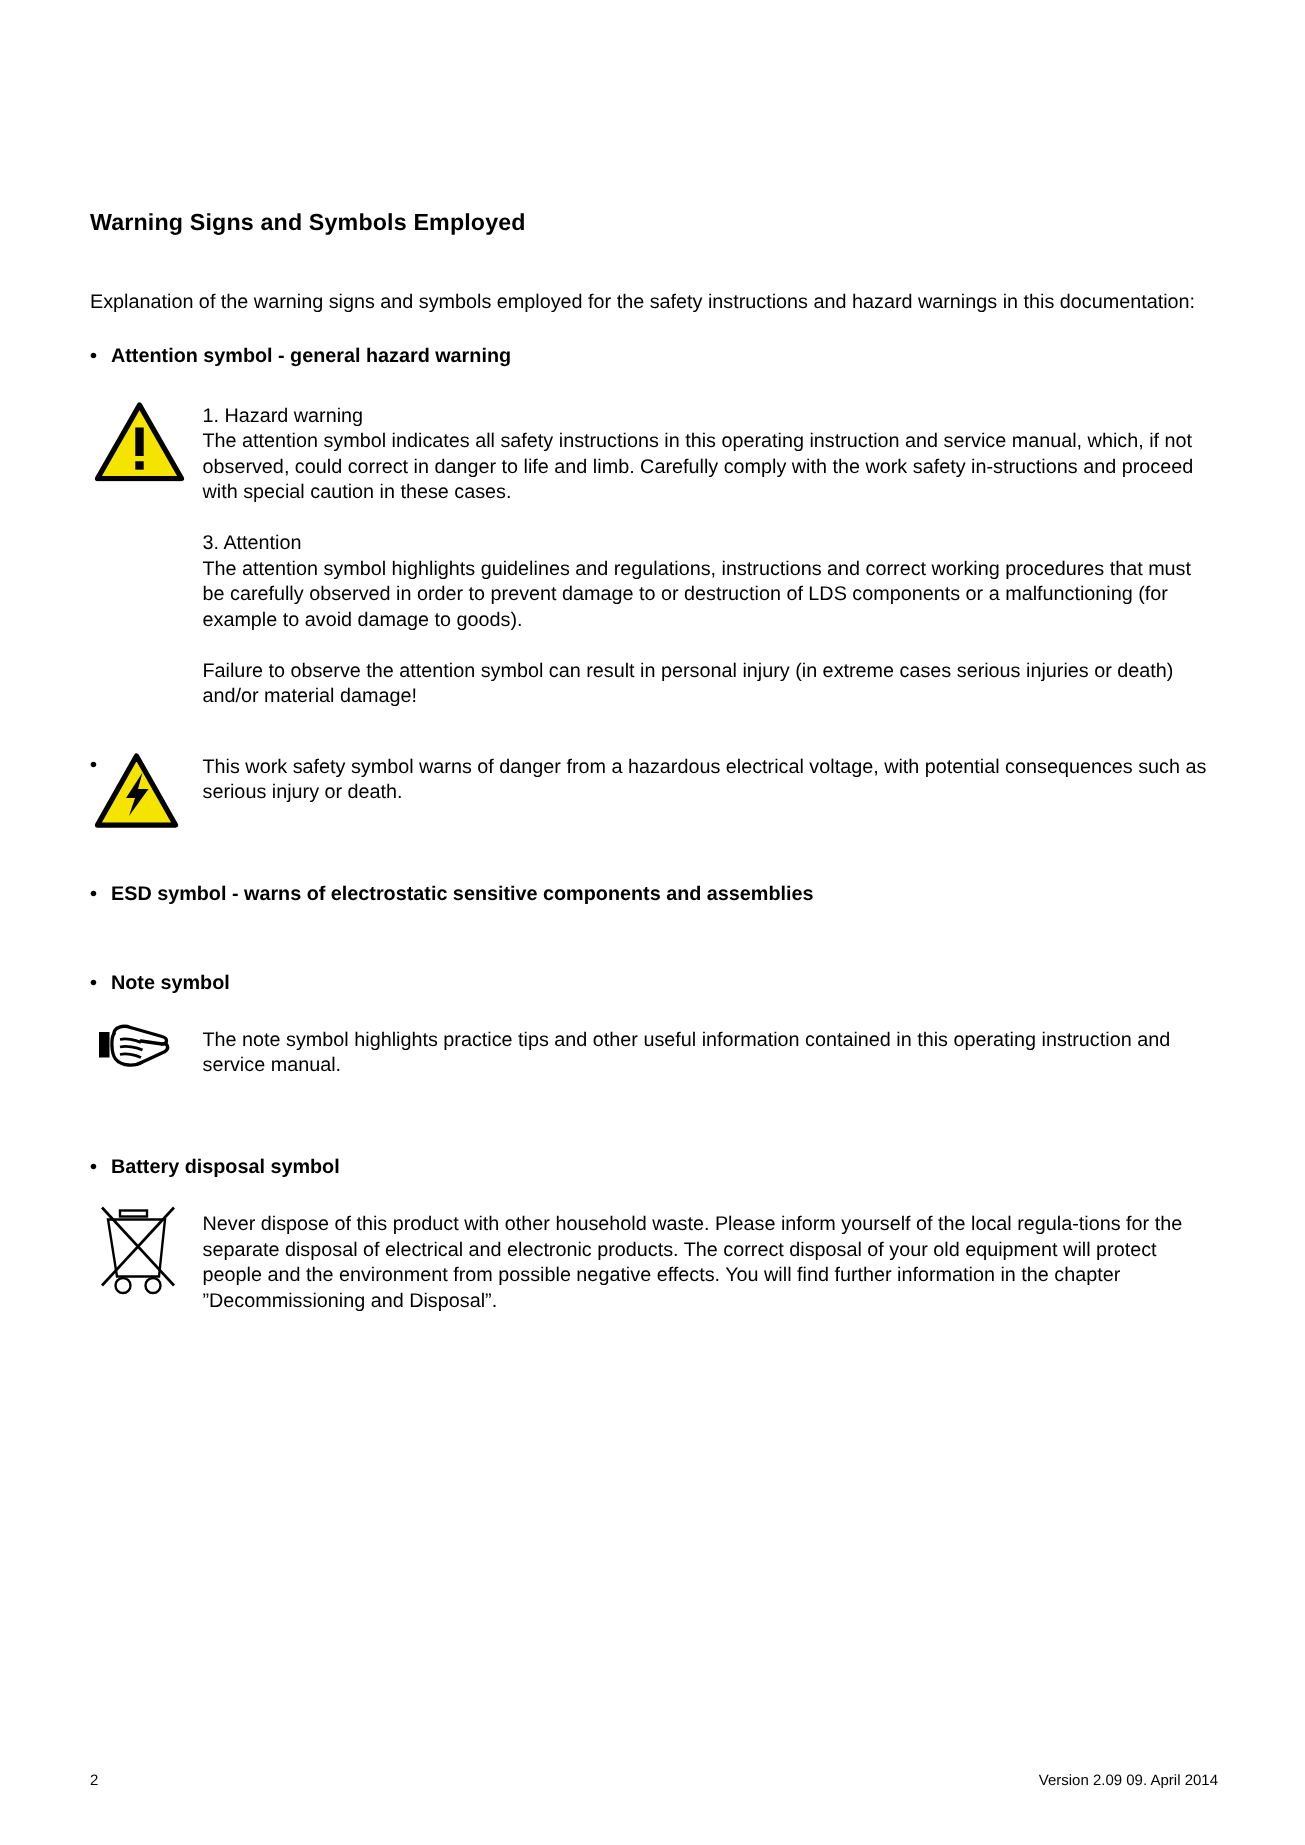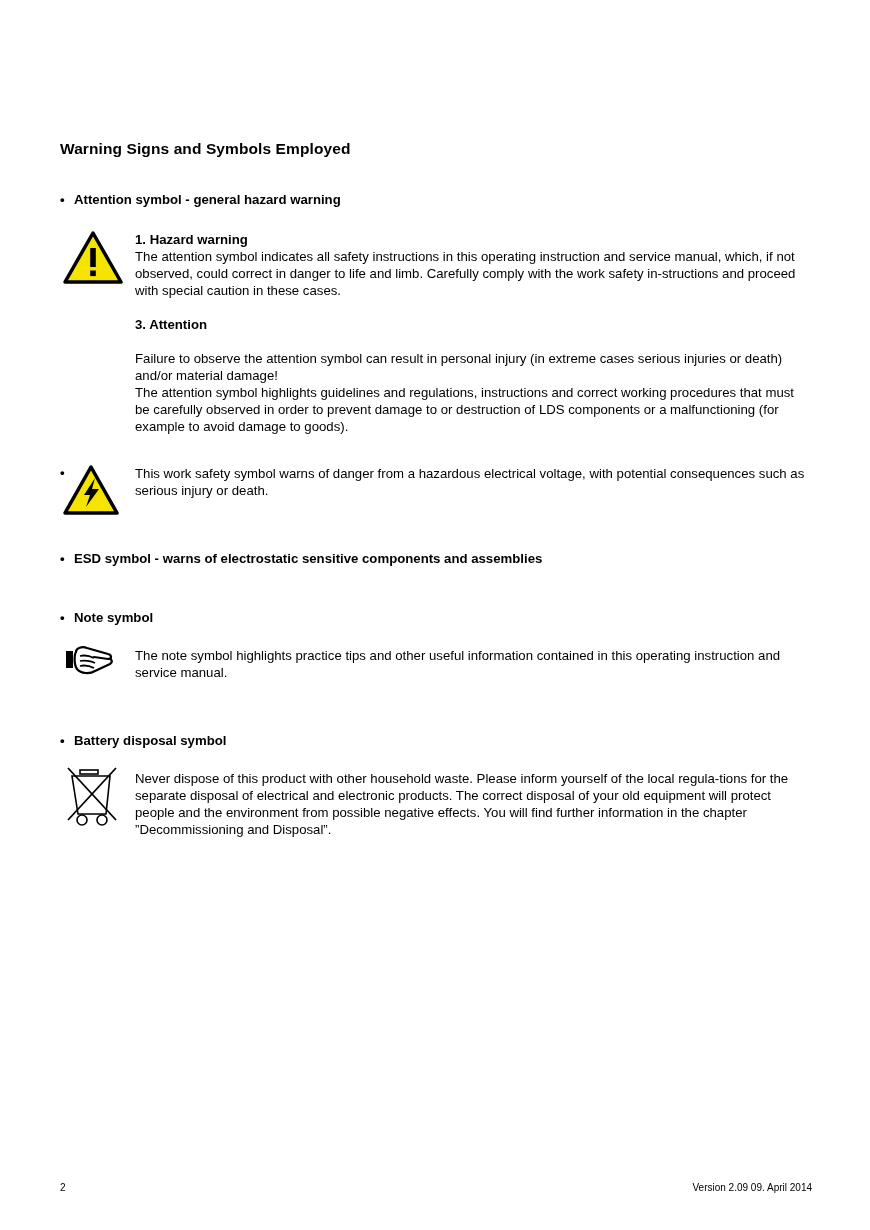--- a/index.html
+++ b/index.html
@@ -67,21 +67,21 @@
     position: absolute;
     left: 3px;
     top: 0;
   }
   .sym-text {
     margin-left: 75px;
     font-size: 13.2px;
     line-height: 17px;
   }
   .sub-title {
-    font-weight: bold;
+    font-weight: normal;
     font-size: 13.2px;
     margin: 0;
   }
   .para {
     margin: 0;
   }
   .para + .sub-title {
     margin-top: 17px;
   }
   .spacer-para {
@@ -109,39 +109,40 @@
 </style>
 </head>
 <body>
 
 <div class="page">
 
   <div class="content">
 
     <h1 class="page-title">Warning Signs and Symbols Employed</h1>
 
+    <p class="intro">Explanation of the warning signs and symbols employed for the safety instructions and hazard warnings in this documentation:</p>
 
     <div class="bullet-head" style="margin-top:20px;">
       <span class="dot">•</span><span class="btext">Attention symbol - general hazard warning</span>
     </div>
 
     <div class="section sym-block" style="margin-top:24px;">
       <div class="sym-icon">
         <svg width="60" height="53" viewBox="0 0 60 53" xmlns="http://www.w3.org/2000/svg">
           <polygon points="30,2 58,51 2,51" fill="#F5E400" stroke="#000000" stroke-width="3.5" stroke-linejoin="round"></polygon>
           <rect x="27.2" y="17" width="5.6" height="19" fill="#000000"></rect>
           <rect x="27.2" y="39.5" width="5.6" height="5.6" fill="#000000"></rect>
         </svg>
       </div>
       <div class="sym-text">
         <p class="sub-title">1. Hazard warning</p>
         <p class="para">The attention symbol indicates all safety instructions in this operating instruction and service manual, which, if not observed, could correct in danger to life and limb. Carefully comply with the work safety in-structions and proceed with special caution in these cases.</p>
         <p class="sub-title">3. Attention</p>
+        <p class="para">The attention symbol highlights guidelines and regulations, instructions and correct working procedures that must be carefully observed in order to prevent damage to or destruction of LDS components or a malfunctioning (for example to avoid damage to goods).</p>
         <p class="para spacer-para">Failure to observe the attention symbol can result in personal injury (in extreme cases serious injuries or death) and/or material damage!</p>
-        <p class="para">The attention symbol highlights guidelines and regulations, instructions and correct working procedures that must be carefully observed in order to prevent damage to or destruction of LDS components or a malfunctioning (for example to avoid damage to goods).</p>
       </div>
     </div>
 
     <div class="bullet-head" style="margin-top:30px;">
       <span class="dot">•</span>
     </div>
 
     <div class="section sym-block" style="margin-top:22px;">
       <div class="sym-icon">
         <svg width="56" height="50" viewBox="0 0 56 50" xmlns="http://www.w3.org/2000/svg">

